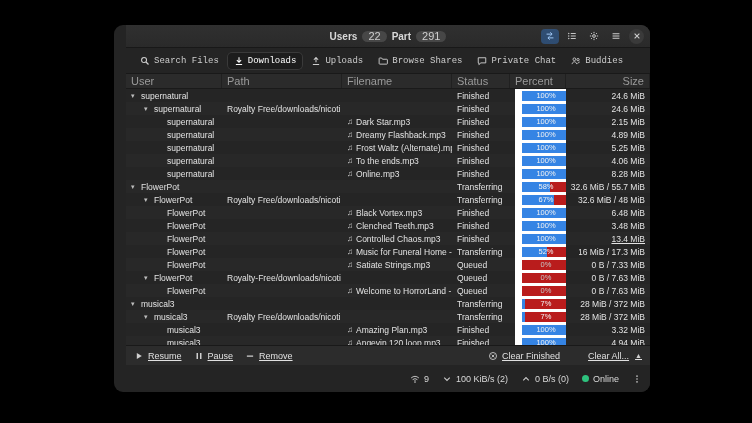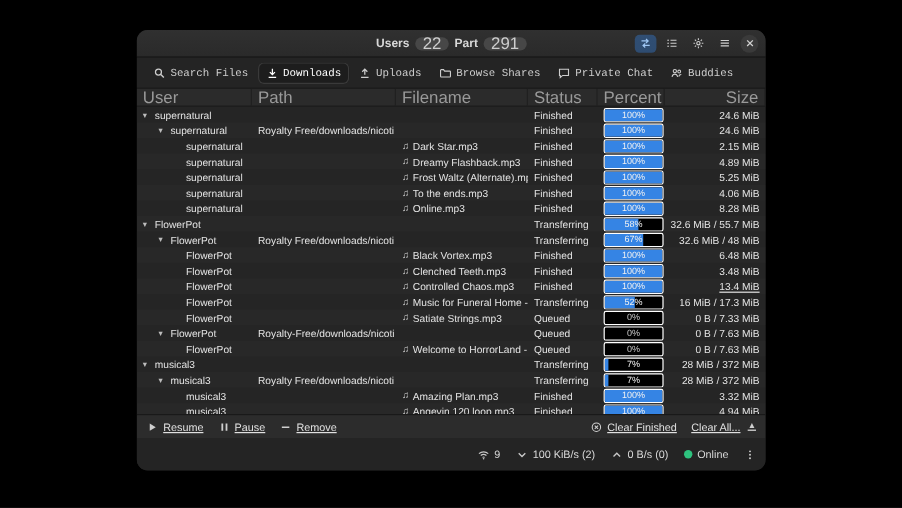--- a/index.html
+++ b/index.html
@@ -3,68 +3,68 @@
 <meta charset="utf-8">
 <style>
   html,body{margin:0;padding:0;}
   body{
     width:752px;height:423px;position:relative;background:#000;
     font-family:"Liberation Sans",sans-serif;overflow:hidden;
   }
   .window{
     position:absolute;left:114px;top:25px;width:524px;height:367px;
     background:#242424;border-radius:9px;overflow:hidden;
-    box-shadow:0 3px 16px rgba(0,0,0,.85);display:flex;flex-direction:column;color:#e6e6e6;
+    box-shadow:0 3px 16px rgba(0,0,0,.85);display:flex;flex-direction:column;color:#e6e6e6;padding-left:12px;
   }
   
   .titlebar{height:22px;flex:none;background:linear-gradient(#303030,#2a2a2a);
     border-bottom:1px solid #181818;display:flex;align-items:center;padding:0 6px;position:relative;}
   .tb-center{position:absolute;left:0;right:0;display:flex;justify-content:center;align-items:center;
     gap:5px;font-size:10px;font-weight:bold;color:#d8d8d8;pointer-events:none;}
-  .badge{background:#474747;color:#cfcfcf;font-size:14px;font-weight:normal;border-radius:8px;padding:1px 6px;line-height:9px;}
+  .badge{background:#474747;color:#cfcfcf;font-size:11px;font-weight:normal;border-radius:8px;padding:1px 6px;line-height:9px;}
   .tb-right{margin-left:auto;display:flex;gap:4px;align-items:center;z-index:1;}
   .tb-btn{width:18px;height:15px;display:flex;align-items:center;justify-content:center;border-radius:4px;color:#cfcfcf;}
   .tb-btn svg{width:11px;height:11px;display:block;}
   .tb-btn.accent{background:rgba(53,132,228,.38);color:#9ec6f3;}
   .tb-btn.close{background:#3a3a3a;border-radius:50%;width:15px;}
   
   .tabbar{height:25px;flex:none;display:flex;align-items:center;gap:1px;padding:0 7px;
     background:#242424;border-bottom:1px solid #191919;}
   .tab{display:flex;align-items:center;gap:4px;padding:4px 7px;font-size:9px;color:#cdcdcd;
     border-radius:5px;white-space:nowrap;font-family:Liberation Mono, monospace;}
   .tab svg{width:9px;height:9px;flex:none;}
   .tab.active{background:#1d1d1d;box-shadow:inset 0 0 0 1px #3a3a3a;color:#fff;}
   
   .thead{height:14px;flex:none;display:flex;background:#2b2b2b;border-bottom:1px solid #1a1a1a;
-    font-size:14px;color:#9a9a9a;}
+    font-size:11px;color:#9a9a9a;}
   .th{display:flex;align-items:center;padding:0 5px;border-right:1px solid #202020;box-sizing:border-box;}
   .c-user{width:96px;flex:none;}
   .c-path{width:120px;flex:none;}
   .c-file{width:110px;flex:none;}
   .c-status{width:58px;flex:none;}
   .c-pct{width:56px;flex:none;}
   .c-size{width:84px;flex:1;justify-content:flex-end;text-align:right;}
   
   .tbody{flex:1;overflow:hidden;background:#252525;}
   .row{display:flex;height:13px;align-items:center;font-size:8.5px;color:#e3e3e3;}
   .row:nth-child(even){background:#282828;}
   .cell{padding:0 5px;white-space:nowrap;overflow:hidden;height:100%;display:flex;align-items:center;box-sizing:border-box;}
   .exp{width:10px;font-size:7px;color:#bdbdbd;flex:none;display:inline-block;}
   .note{color:#cfcfcf;margin-right:3px;font-size:8px;flex:none;}
-  .bar{position:relative;width:48px;height:10px;background:#000000;border:1px solid #ffffff;
+  .bar{position:relative;width:48px;height:10px;background:#b91c1c;border:7px solid #ffffff;
     border-radius:2px;overflow:hidden;margin:0 auto;flex:none;}
   .fill{position:absolute;left:0;top:0;bottom:0;background:#3584e4;}
   .bar .lbl{position:absolute;left:0;top:0;right:0;bottom:0;display:flex;align-items:center;justify-content:center;
     font-size:7.5px;color:#f2f2f2;}
   
   .actionbar{height:19px;flex:none;background:#2c2c2c;border-top:1px solid #191919;display:flex;
     align-items:center;padding:0 8px;gap:12px;font-size:9px;color:#e0e0e0;}
   .abtn{display:flex;align-items:center;gap:4px;white-space:nowrap;text-decoration:underline;}
   .abtn svg{width:10px;height:10px;color:#cfcfcf;}
-  .ab-right{margin-left:auto;display:flex;gap:12px;align-items:center;}
+  .ab-right{margin-left:auto;display:flex;gap:28px;align-items:center;}
   .dropup{font-size:7px;margin-left:2px;color:#cfcfcf;}
   
   .statusbar{height:27px;flex:none;display:flex;align-items:center;justify-content:flex-end;gap:13px;
     padding:0 8px;background:#242424;font-size:9px;color:#d9d9d9;}
   .sb-item{display:flex;align-items:center;gap:4px;white-space:nowrap;}
   .sb-item svg{width:10px;height:10px;color:#c9c9c9;}
   .dot{width:7px;height:7px;border-radius:50%;background:#2ec27e;flex:none;}
 </style>
 </head>
 <body>

